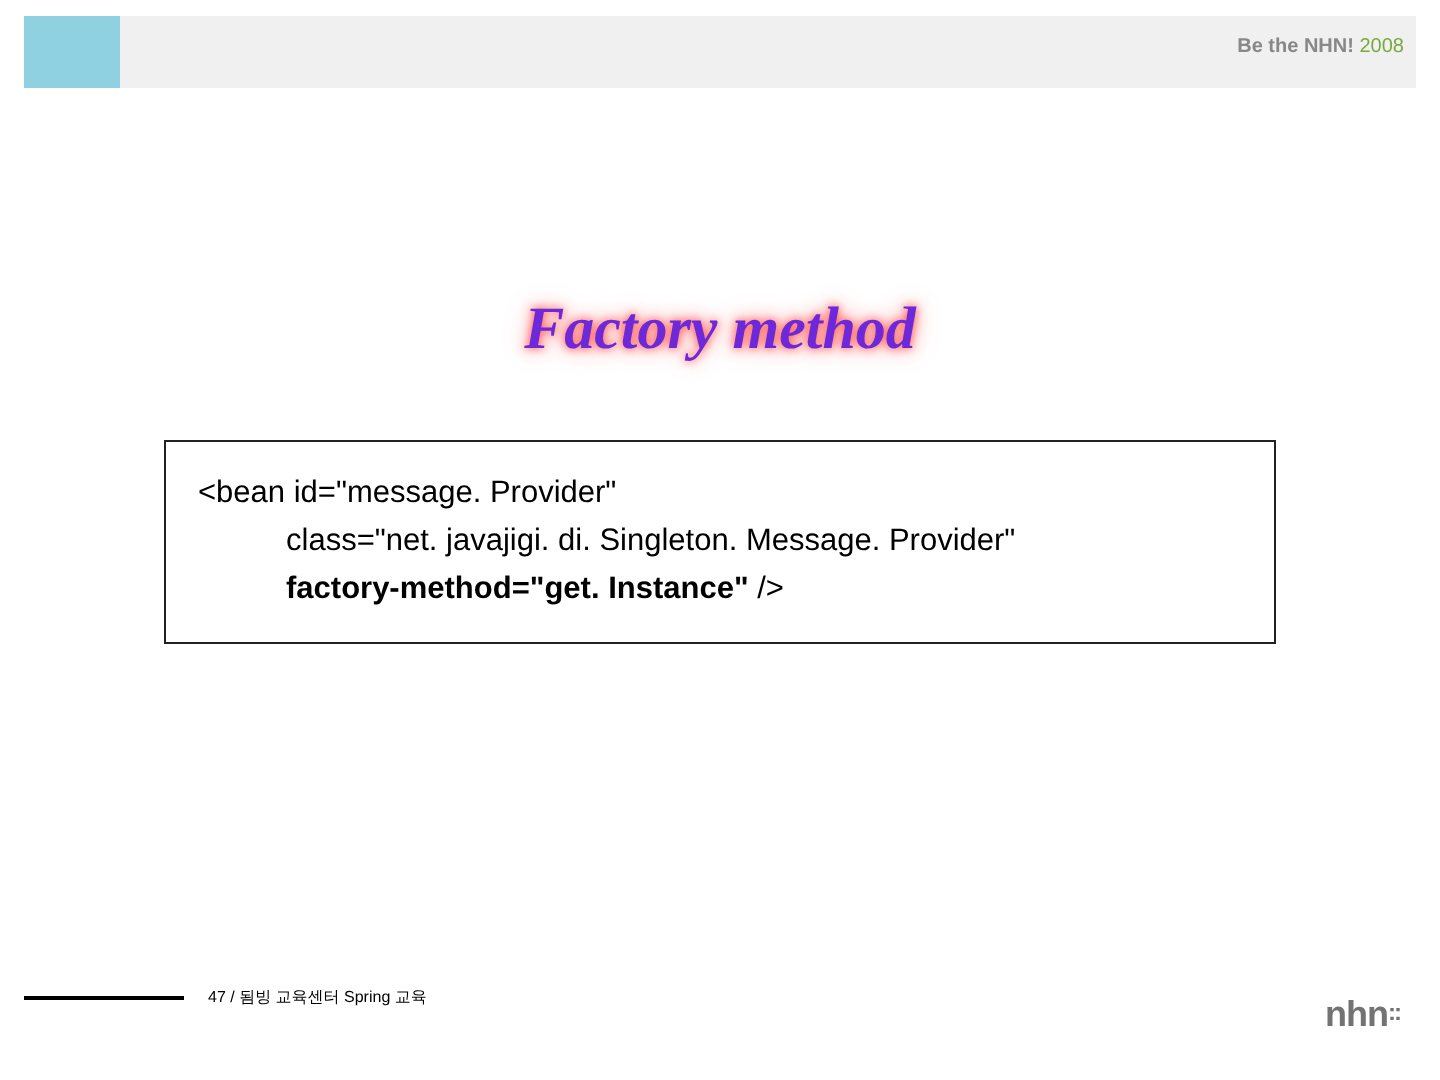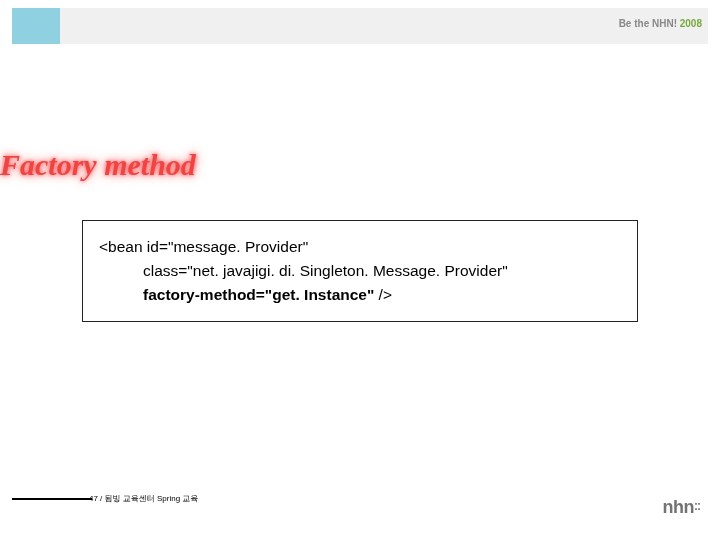--- a/index.html
+++ b/index.html
@@ -30,35 +30,35 @@
   }
   .header-tagline {
     position: absolute;
     top: 18px;
     right: 18px;
     font-size: 10px;
     font-weight: bold;
   }
   .header-tagline .year {
     color: #78a93d;
-    font-weight: bold;
+    font-weight: normal;
   }
   .header-tagline .grey {
     color: #888;
   }
   .main-title {
     position: absolute;
     top: 148px;
     left: 0;
     right: 0;
-    text-align: left;
+    text-align: center;
     font-size: 30px;
     font-weight: bold;
     font-style: italic;
-    color: #ef4444;
+    color: #6d28d9;
     text-shadow:
       0 0 4px rgba(255,0,0,0.6),
       0 0 8px rgba(255,0,0,0.35),
       0 0 14px rgba(255,0,0,0.25);
     font-family: "Times New Roman", Times, serif;
   }
   .code-box {
     position: absolute;
     top: 220px;
     left: 82px;
@@ -82,21 +82,21 @@
   .footer-line {
     position: absolute;
     left: 12px;
     top: 498px;
     width: 80px;
     height: 0;
     border-top: 2px solid #000;
   }
   .footer-text {
     position: absolute;
-    left: 89px;
+    left: 104px;
     top: 493px;
     font-size: 8px;
     color: #000;
   }
   .nhn-logo {
     position: absolute;
     right: 20px;
     bottom: 22px;
     font-family: Arial, sans-serif;
     font-size: 18px;

